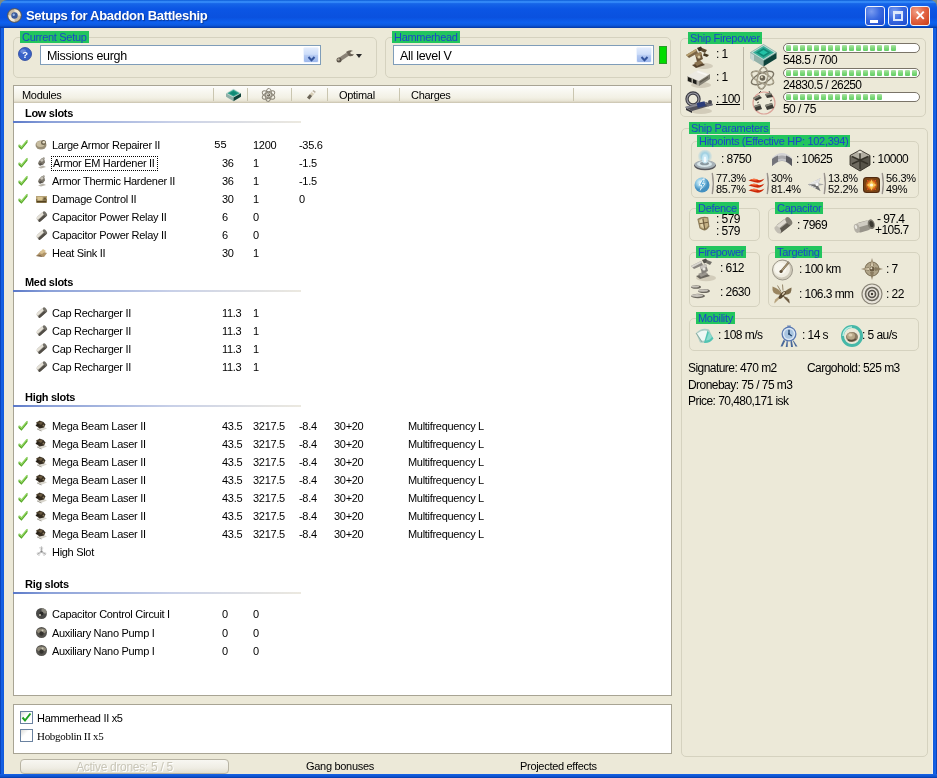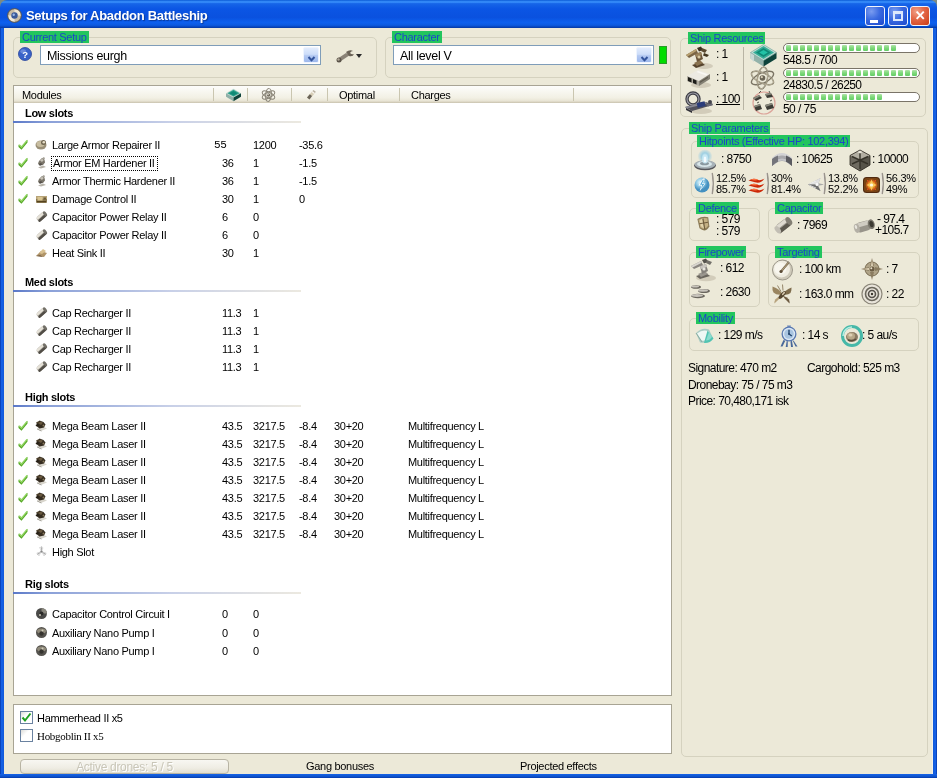--- a/index.html
+++ b/index.html
@@ -71,21 +71,21 @@
     </span>
   </div>
 <div class="abs" style="left:334px;top:48px;"><svg width="22" height="16" viewBox="0 0 22 16">
       <path d="M3 11 L12 5 L16 7 L7 13 Z" fill="#8a8276"></path>
       <path d="M12 4 Q16 1 19 3 Q17 3 16 5 Q18 7 20 6 Q19 9 15 8 Z" fill="#6a6256"></path>
       <circle cx="5" cy="12" r="2.5" fill="#5a5348"></circle>
       <circle cx="4.5" cy="11.5" r="1.2" fill="#b0a898"></circle>
     </svg></div>
 <div class="abs" style="left:356px;top:54px;width:0;height:0;border-left:3.5px solid transparent;border-right:3.5px solid transparent;border-top:4px solid #2a2a2a;"></div>
 <div class="abs groupbox" style="left:385px;top:37px;width:286px;height:41px;"></div>
-<div class="abs glabel" style="left:392px;top:31px;">Character</div>
+<div class="abs glabel" style="left:392px;top:31px;">Hammerhead</div>
 <div class="abs combo" style="left:393px;top:45px;width:261px;height:20px;font-size:12.5px;letter-spacing:-0.3px;">
     <span style="position:absolute;left:6px;top:3px;">All level V</span>
     <span class="combobtn">
       <span class="arrow"><svg width="9" height="8" viewBox="0 0 9 8">
           <path d="M1.5 2 L4.5 5.2 L7.5 2" stroke="#33549c" stroke-width="2" fill="none"></path>
         </svg></span>
     </span>
   </div>
 <div class="abs" style="left:659px;top:46px;width:8px;height:18px;background:#00dc00;border:1px solid #2a9a2a;"></div>
 <div class="abs" style="left:13px;top:85px;width:659px;height:611px;background:#fff;border:1px solid #a8a494;"></div>
@@ -440,21 +440,21 @@
 <div class="abs cbox" style="left:20px;top:711px;"><svg width="11" height="11" viewBox="0 0 11 11">
       <path d="M1.5 5.5 L4 8.5 L9.5 1.5" stroke="#21a121" stroke-width="2" fill="none"></path>
     </svg></div>
 <div class="abs" style="left:37px;top:712px;">Hammerhead II x5</div>
 <div class="abs cbox" style="left:20px;top:729px;"></div>
 <div class="abs" style="left:37px;top:730px;font-family:Liberation Serif, serif;">Hobgoblin II x5</div>
 <div class="abs tabbtn" style="left:20px;top:759px;width:209px;height:15px;line-height:14px;">Active drones: 5 / 5</div>
 <div class="abs" style="left:306px;top:760px;">Gang bonuses</div>
 <div class="abs" style="left:520px;top:760px;">Projected effects</div>
 <div class="abs groupbox" style="left:680px;top:38px;width:246px;height:79px;"></div>
-<div class="abs glabel" style="left:688px;top:32px;">Ship Resources</div>
+<div class="abs glabel" style="left:688px;top:32px;">Ship Firepower</div>
 <div class="abs" style="left:684px;top:46px;"><svg width="30" height="24" viewBox="0 0 30 24">
       <ellipse cx="20" cy="20" rx="9" ry="3" fill="#d2ccba"></ellipse>
       <path d="M8 19 L17 16 L21 19 L12 22 Z" fill="#55432c"></path>
       <path d="M10 17 L16 14 L19 17 L13 20 Z" fill="#8a7350"></path>
       <path d="M11 8 L17 6 L19 13 L13 16 Z" fill="#6a5438"></path>
       <path d="M11 8 L17 6 L18 9 L12 11 Z" fill="#9a835c"></path>
       <path d="M2 9 L12 3 L14 7 L5 12 Z" fill="#7a6444"></path>
       <path d="M2 9 L12 3 L12.8 4.8 L3.5 10.5 Z" fill="#b8a070"></path>
       <path d="M13 2 L17 0.5 L19 4 L15 5.5 Z" fill="#3c3020"></path>
       <path d="M18 2 L23 4 L21 7 L17 5 Z" fill="#5a482e"></path>
@@ -629,21 +629,21 @@
         </radialGradient>
       </defs>
       <circle cx="9" cy="11" r="7.5" fill="url(#emg)"></circle>
       <path d="M10 4.5 L5.5 11.5 L8.5 11.5 L6.5 17.5 L12.5 9.5 L9.5 9.5 L12 4.5 Z" fill="#ffffff"></path>
       <path d="M9.8 5.8 L7 10.8 L9.3 10.8 L7.9 15 L11.3 10.1 L8.9 10.1 L10.9 5.8 Z" fill="#55aad8"></path>
     </svg></div>
 <div class="abs" style="left:709px;top:172px;"><svg width="6" height="23" viewBox="0 0 6 23">
       <path d="M3 1 Q5.2 11.5 3 22" stroke="#9a948c" stroke-width="1.8" fill="none"></path>
       <path d="M2 1 Q4.2 11.5 2 22" stroke="#eae6de" stroke-width="1" fill="none"></path>
     </svg></div>
-<div class="abs" style="left:716px;top:172px;">12.5%</div>
+<div class="abs" style="left:716px;top:172px;">77.3%</div>
 <div class="abs" style="left:716px;top:183px;">85.7%</div>
 <div class="abs" style="left:747px;top:174px;"><svg width="19" height="20" viewBox="0 0 19 20">
       <g fill="#cc2808">
         <path d="M1.5 16.5 Q6.5 13.5 9.5 15.5 Q13.5 17.5 17.5 14.5 Q14 20 8 18.3 Q4 17.3 1.5 16.5 Z"></path>
         <path d="M1.5 11.5 Q6.5 8.5 9.5 10.5 Q13.5 12.5 17.5 9.5 Q14 15 8 13.3 Q4 12.3 1.5 11.5 Z"></path>
         <path d="M1.5 6.5 Q6.5 3.5 9.5 5.5 Q13.5 7.5 17.5 4.5 Q14 10 8 8.3 Q4 7.3 1.5 6.5 Z"></path>
       </g>
       <g fill="#f87040">
         <path d="M3.5 15.8 Q7.5 13.8 11.5 15.8 Q8.5 17.2 3.5 15.8 Z"></path>
         <path d="M3.5 10.8 Q7.5 8.8 11.5 10.8 Q8.5 12.2 3.5 10.8 Z"></path>
@@ -780,39 +780,39 @@
 <div class="abs num" style="left:886px;top:262px;">: 7</div>
 <div class="abs" style="left:770px;top:283px;"><svg width="24" height="24" viewBox="0 0 24 24">
       <path d="M2.5 3.5 Q10 6 12.5 11.5 Q6.5 12.5 3.5 9.5 Q2 6.5 2.5 3.5 Z" fill="#9a8560"></path>
       <path d="M21.5 4.5 Q14.5 7.5 12.5 11.5 Q18 12.5 20.5 10 Q21.8 7.5 21.5 4.5 Z" fill="#7e6c4c"></path>
       <path d="M4.5 20.5 Q9.5 16 12 12.5 Q7 14 5.2 16.5 Q4.2 18.5 4.5 20.5 Z" fill="#b8a47e"></path>
       <path d="M19.5 20.5 Q14.5 16 12.5 12.5 Q17 14 19 16.5 Q19.8 18.5 19.5 20.5 Z" fill="#6e5c42"></path>
       <ellipse cx="12.2" cy="12" rx="2" ry="4.8" fill="#55462f" transform="rotate(42 12.2 12)"></ellipse>
       <ellipse cx="13.5" cy="10.5" rx="0.9" ry="2" fill="#d8cbb0" transform="rotate(42 13.5 10.5)"></ellipse>
       <path d="M11 8.5 L7.5 2.5 M13 7.5 L12.5 1.5" stroke="#8a7a5c" stroke-width="0.9"></path>
     </svg></div>
-<div class="abs num" style="left:799px;top:287px;">: 163.0 mm</div>
+<div class="abs num" style="left:799px;top:287px;">: 106.3 mm</div>
 <div class="abs" style="left:860px;top:282px;"><svg width="24" height="24" viewBox="0 0 24 24">
       <circle cx="12" cy="12" r="10" fill="#e8e4da"></circle>
       <circle cx="12" cy="12" r="10" fill="none" stroke="#8a8578" stroke-width="1.2"></circle>
       <circle cx="12" cy="12" r="6.5" fill="none" stroke="#6a665c" stroke-width="1.6"></circle>
       <circle cx="12" cy="12" r="3.5" fill="none" stroke="#55504a" stroke-width="1.6"></circle>
       <circle cx="12" cy="12" r="1.2" fill="#3a362f"></circle>
     </svg></div>
 <div class="abs num" style="left:886px;top:287px;">: 22</div>
 <div class="abs groupbox" style="left:689px;top:318px;width:230px;height:33px;"></div>
 <div class="abs glabel" style="left:696px;top:312px;">Mobility</div>
 <div class="abs" style="left:693px;top:326px;"><svg width="24" height="22" viewBox="0 0 24 22">
       <path d="M3 7 Q9 1 16 3.5 L20 12 Q15 18 7 16.5 Z" fill="#aaccc4"></path>
       <path d="M4 7.5 Q9.5 3 15 5 L18 11.5 Q13.5 15.5 8.5 14.5 Z" fill="#eef8f4"></path>
       <path d="M14.5 4.5 L20.5 12.5 Q17 17.5 11 17 Z" fill="#52c4b2"></path>
       <path d="M16 6 L19 11 Q16.5 14.5 13 14.5 Z" fill="#8adcce"></path>
       <path d="M3 7 L9 16" stroke="#84a89e" stroke-width="0.9"></path>
     </svg></div>
-<div class="abs num" style="left:718px;top:328px;">: 129 m/s</div>
+<div class="abs num" style="left:718px;top:328px;">: 108 m/s</div>
 <div class="abs" style="left:777px;top:324px;"><svg width="24" height="24" viewBox="0 0 24 24">
       <path d="M10 1.5 L14 1.5 L13.2 4 L10.8 4 Z" fill="#6a86b8"></path>
       <circle cx="12" cy="10" r="7.5" fill="#5878b0"></circle>
       <circle cx="12" cy="10" r="6.2" fill="#dce8f4"></circle>
       <circle cx="12" cy="10" r="4.8" fill="#a8c4e0"></circle>
       <path d="M12 10 L12 5.8 M12 10 L14.8 12" stroke="#24466e" stroke-width="1.4"></path>
       <circle cx="12" cy="10" r="1" fill="#24466e"></circle>
       <g fill="#48689a">
         <path d="M6.5 16 L3.5 22.5 L5.5 22.5 L8.3 16.8 Z"></path>
         <path d="M9.7 17 L8.7 23 L10.7 23 L10.8 17.3 Z"></path>

